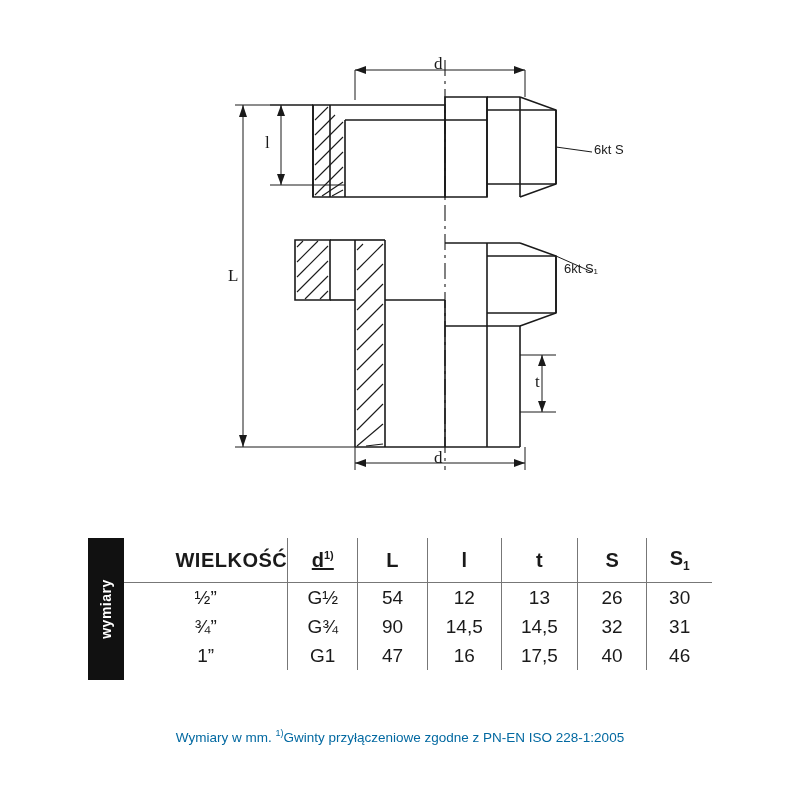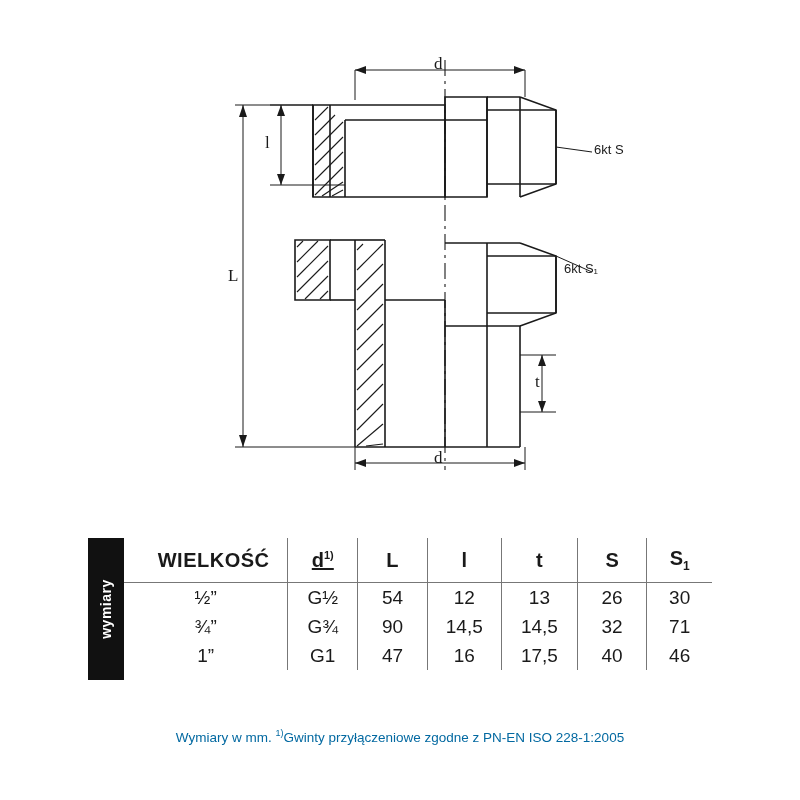--- a/index.html
+++ b/index.html
@@ -87,21 +87,21 @@
   table.dims td {
     border-right: 1px solid #777;
     padding: 0;
     height: 28px;
     text-align: center;
     font-size: 19px;
     font-weight: normal;
   }
   table.dims th.first,
   table.dims td.first {
-    text-align: center;
+    text-align: right;
     padding-left: 16px;
   }
   table.dims th:last-child,
   table.dims td:last-child {
     border-right: none;
   }
   table.dims thead th {
     font-weight: bold;
     font-size: 20px;
     height: 44px;
@@ -303,21 +303,21 @@
           <td>26</td>
           <td>30</td>
         </tr>
         <tr>
           <td class="first">¾”</td>
           <td>G¾</td>
           <td>90</td>
           <td>14,5</td>
           <td>14,5</td>
           <td>32</td>
-          <td>71</td>
+          <td>31</td>
         </tr>
         <tr>
           <td class="first">1”</td>
           <td>G1</td>
           <td>47</td>
           <td>16</td>
           <td>17,5</td>
           <td>40</td>
           <td>46</td>
         </tr>

